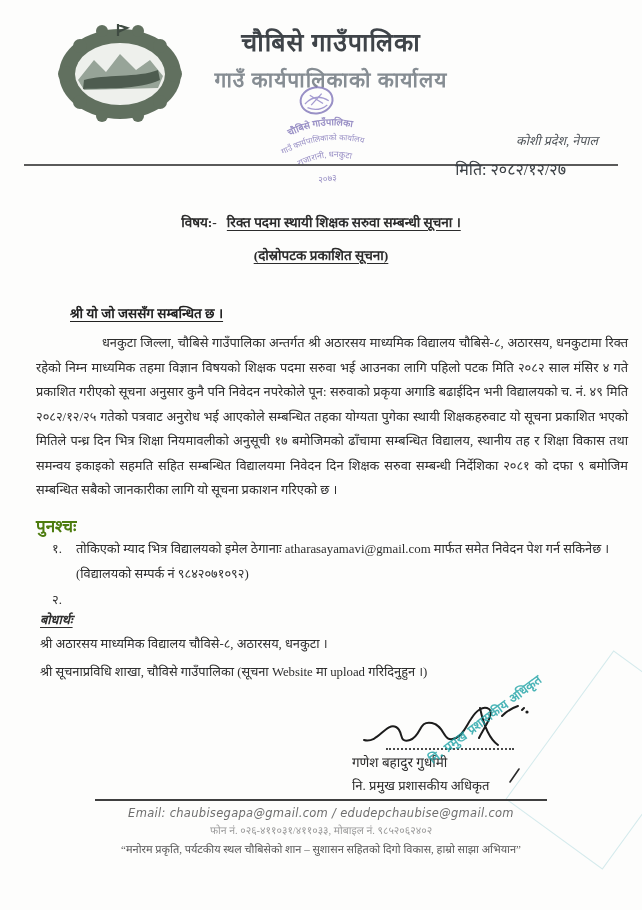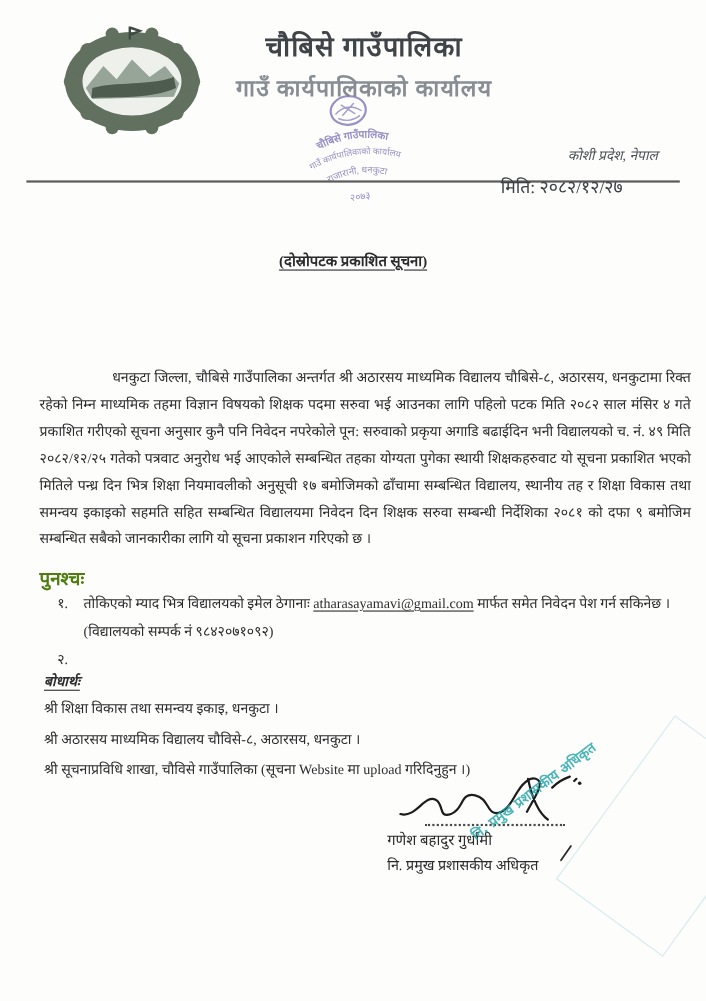--- a/index.html
+++ b/index.html
@@ -29,21 +29,21 @@
   .subject .lbl{margin-right:10px;text-decoration:none;}
   
   .salutation{position:absolute;left:70px;top:304px;font-size:13.5px;font-weight:700;
     text-decoration:underline;text-underline-offset:3px;color:#222;}
   .para{position:absolute;left:36px;right:14px;top:331px;font-size:12.8px;line-height:1.92;
     text-align:justify;text-indent:66px;color:#2d2d2d;}
   .ps{position:absolute;left:36px;top:514px;font-size:17px;font-weight:700;color:#4d7c0f;}
   .list{position:absolute;left:52px;right:32px;top:537px;font-size:12.8px;line-height:1.95;color:#2d2d2d;}
   .list .li{position:relative;padding-left:24px;margin-bottom:1px;}
   .list .num{position:absolute;left:0;top:0;}
-  .list .email{text-decoration:underline;text-underline-offset:2px;}
+  .list .email{text-underline-offset:2px;}
   
   .bodhartha{position:absolute;left:40px;top:610px;font-size:12.8px;color:#2d2d2d;}
   .bodhartha .bh{font-weight:700;text-decoration:underline;text-underline-offset:3px;margin-bottom:7px;font-style:italic;}
   .bodhartha .bi{margin-bottom:9px;line-height:1.5;}
   
   .signblock{position:absolute;left:352px;top:700px;width:196px;}
   .sig-dots{width:128px;margin:-6px auto 2px;border-bottom:2px dotted #4a4a4a;}
   .sig-name{font-size:13.5px;color:#2b2b2b;margin-top:3px;}
   .sig-desig{font-size:13px;color:#2b2b2b;margin-top:5px;}
   .teal-stamp{position:absolute;left:430px;top:752px;width:172px;
@@ -114,51 +114,58 @@
       </g>
     </svg>
   </div>
 
   <div class="province">कोशी प्रदेश, नेपाल</div>
 
   <div class="hr1"></div>
   <div class="date">मिति: २०८२/१२/२७</div>
 
   <div class="subject">
+    <div class="l1"><span class="lbl">विषय:-</span><u>रिक्त पदमा स्थायी शिक्षक सरुवा सम्बन्धी सूचना ।</u></div>
     <u class="l2">(दोस्रोपटक प्रकाशित सूचना)</u>
   </div>
 
+  <div class="salutation">श्री यो जो जससँग सम्बन्धित छ ।</div>
   <div class="para">धनकुटा जिल्ला, चौबिसे गाउँपालिका अन्तर्गत श्री अठारसय माध्यमिक विद्यालय चौबिसे-८, अठारसय, धनकुटामा रिक्त रहेको निम्न माध्यमिक तहमा विज्ञान विषयको शिक्षक पदमा सरुवा भई आउनका लागि पहिलो पटक मिति २०८२ साल मंसिर ४ गते प्रकाशित गरीएको सूचना अनुसार कुनै पनि निवेदन नपरेकोले पून: सरुवाको प्रकृया अगाडि बढाईदिन भनी विद्यालयको च. नं. ४९ मिति २०८२/१२/२५ गतेको पत्रवाट अनुरोध भई आएकोले सम्बन्धित तहका योग्यता पुगेका स्थायी शिक्षकहरुवाट यो सूचना प्रकाशित भएको मितिले पन्ध्र दिन भित्र शिक्षा नियमावलीको अनुसूची १७ बमोजिमको ढाँचामा सम्बन्धित विद्यालय, स्थानीय तह र शिक्षा विकास तथा समन्वय इकाइको सहमति सहित सम्बन्धित विद्यालयमा निवेदन दिन शिक्षक सरुवा सम्बन्धी निर्देशिका २०८१ को दफा ९ बमोजिम सम्बन्धित सबैको जानकारीका लागि यो सूचना प्रकाशन गरिएको छ ।</div>
   <div class="ps">पुनश्चः</div>
 
   <div class="list">
     <div class="li">
       <span class="num">१.</span><span>तोकिएको म्याद भित्र विद्यालयको इमेल ठेगानाः </span><span class="email">atharasayamavi@gmail.com</span><span> मार्फत समेत निवेदन पेश गर्न सकिनेछ । (विद्यालयको सम्पर्क नं ९८४२०७१०९२)</span>
     </div>
     <div class="li">
       <span class="num">२.</span>
     </div>
   </div>
 
   <div class="bodhartha">
     <div class="bh">बोधार्थः</div>
-    <div class="bi">श्री शिक्षा विकास तथा समन्वय इकाइ, धनकुटा ।</div>
     <div class="bi">श्री अठारसय माध्यमिक विद्यालय चौविसे-८, अठारसय, धनकुटा ।</div>
     <div class="bi">श्री सूचनाप्रविधि शाखा, चौविसे गाउँपालिका (सूचना Website मा upload गरिदिनुहुन ।)</div>
   </div>
 
   <div class="ghost"></div>
   <div class="signblock">
     <svg width="180" height="50" viewBox="0 0 180 50">
       <path d="M12,40 C26,44 34,22 44,27 C52,31 46,44 58,40 C70,36 66,20 80,23 C94,26 90,44 104,38 C112,34 114,26 119,19 C124,11 131,5 137,9 C143,13 132,28 127,38 M128,8 C131,22 136,38 146,45 M150,16 C155,11 160,8 166,6 M170,10 l2,-2" stroke="#1c1c1c" stroke-width="2" fill="none" stroke-linecap="round"></path>
       <circle cx="175" cy="12" r="1.6" fill="#1c1c1c"></circle>
     </svg>
     <div class="sig-dots"></div>
     <div class="sig-name">गणेश बहादुर गुर्धामी</div>
     <div class="sig-desig">नि. प्रमुख प्रशासकीय अधिकृत</div>
   </div>
   <div class="teal-stamp" style="color:#1fa3a6">नि. प्रमुख प्रशासकीय अधिकृत</div>
   <svg class="pen-mark" width="14" height="18" viewBox="0 0 14 18">
     <path d="M2,16 L11,3" stroke="#2a2a2a" stroke-width="1.6" stroke-linecap="round"></path>
   </svg>
 
+  <div class="footer">
+    <div class="frule"></div>
+    <div class="f-email">Email: chaubisegapa@gmail.com / edudepchaubise@gmail.com</div>
+    <div class="f-phone">फोन नं. ०२६-४११०३१/४११०३३, मोबाइल नं. ९८५२०६२४०२</div>
+    <div class="f-slogan">“मनोरम प्रकृति, पर्यटकीय स्थल चौबिसेको शान – सुशासन सहितको दिगो विकास, हाम्रो साझा अभियान”</div>
+  </div>
 
 </div>
 
 </body></html>

